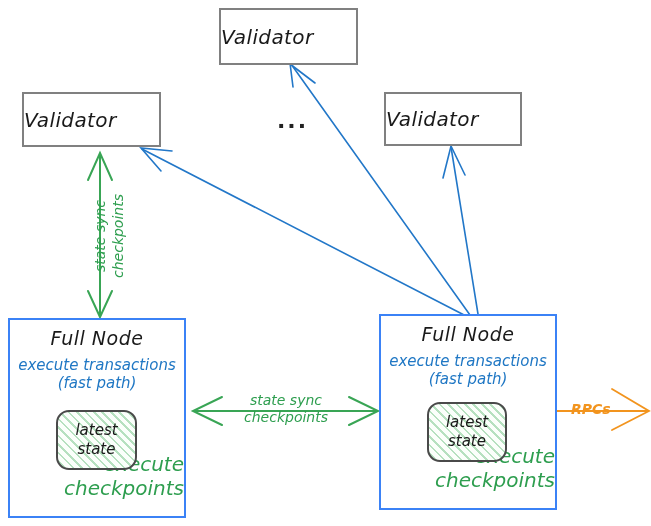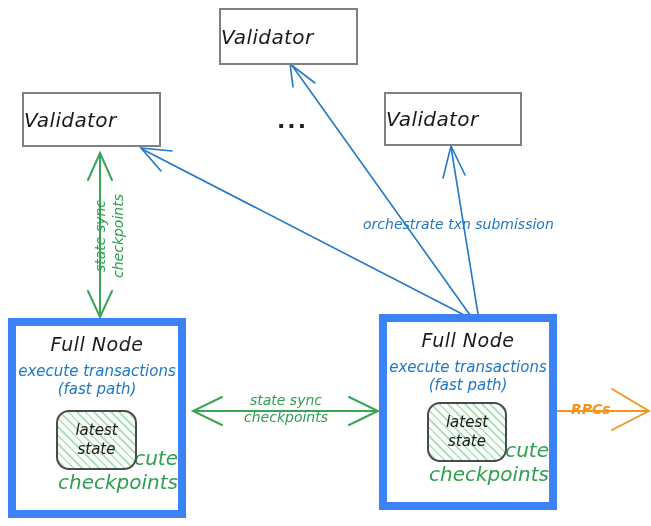--- a/index.html
+++ b/index.html
@@ -37,21 +37,21 @@
     font-size: 20px;
     color: #1a1a1a;
     letter-spacing: 0.4px;
     font-style: italic;
     font-family: "DejaVu Sans", sans-serif;
   }
 
   .fullnode {
     position: absolute;
     background: #ffffff;
-    border: 8px solid #3b82f6;
+    border: 2px solid #3b82f6;
     box-sizing: border-box;
     display: flex;
     flex-direction: column;
     align-items: center;
   }
   .fn-title {
     font-size: 19px;
     color: #1a1a1a;
     font-style: italic;
     letter-spacing: 0.5px;
@@ -210,20 +210,19 @@
 
   <div class="statebox" style="left:427px; top:402px; width:80px; height:60px;">
     <span class="statebox-label">latest
 state</span>
   </div>
 
   <div class="vert-label" style="left:92px; top:272px;">state sync</div>
 
   <div class="vert-label" style="left:110px; top:278px;">checkpoints</div>
 
-  <div class="lbl lbl-blue" style="left:363px; top:216px;">orchestrate txn submission</div>
 
   <div class="lbl lbl-green" style="left:231px; top:392px; text-align:center; width:110px;">state sync
 checkpoints</div>
 
   <div class="lbl lbl-orange" style="left:571px; top:401px; font-weight:600;">RPCs</div>
 
 </div>
 
 </body></html>

